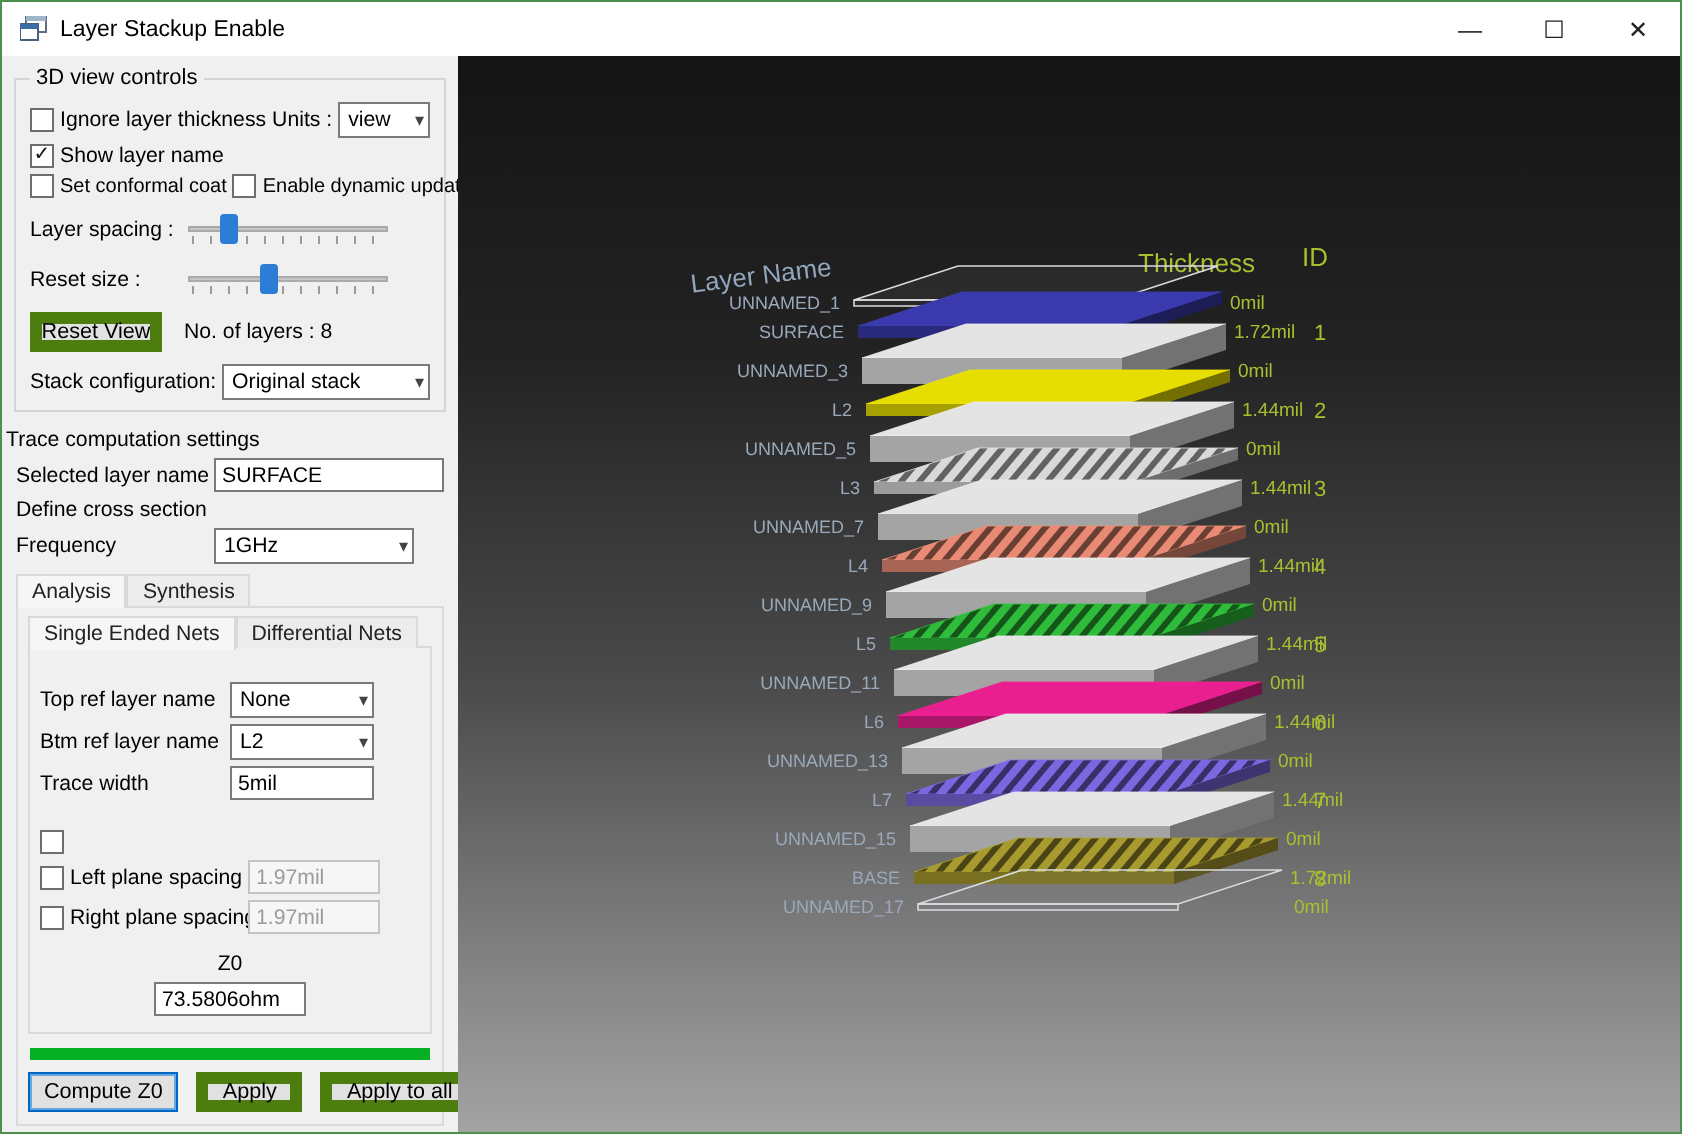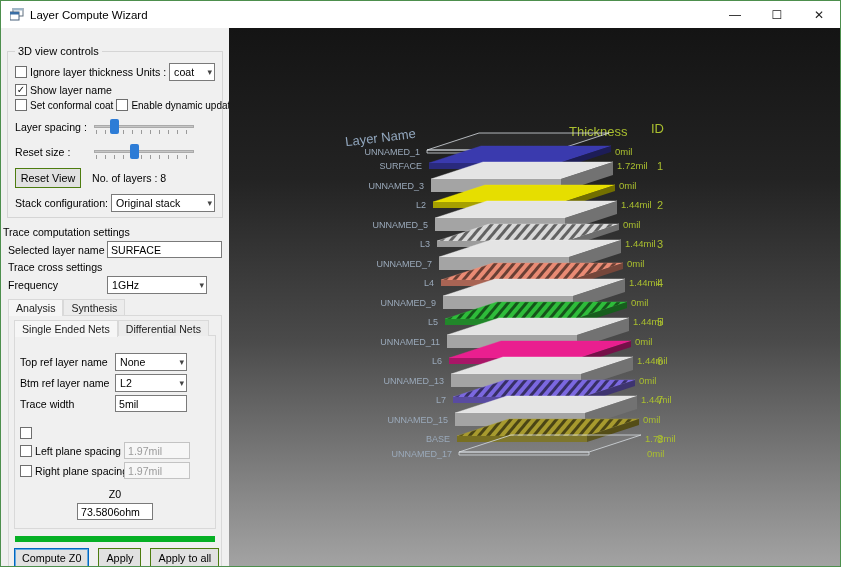--- a/index.html
+++ b/index.html
@@ -5,35 +5,35 @@
 *{box-sizing:border-box;margin:0;padding:0}
 html,body{width:841px;height:567px;overflow:hidden;background:#fff}
 body{font-family:"Liberation Sans",sans-serif;font-size:11px;color:#000}
 .window{width:841px;height:567px;border:1px solid #4d8f4d;display:flex;flex-direction:column;background:#f0f0f0}
 .titlebar{height:27px;background:#fff;display:flex;align-items:center;flex:none}
 .title-icon{margin:0 6px 0 9px;display:inline-flex}
 .title-text{font-size:11.5px}
 .winbtns{margin-left:auto;display:flex;height:100%}
 .winbtn{width:42px;display:flex;align-items:center;justify-content:center;font-size:12px;color:#222;cursor:default}
 .main{flex:1;display:flex;min-height:0}
-.left{width:228px;flex:none;background:#f0f0f0;overflow:hidden;position:relative;padding-top:14px}
+.left{width:228px;flex:none;background:#f0f0f0;overflow:hidden;position:relative;padding-top:2px}
 .view3d{flex:1;position:relative;background:linear-gradient(180deg,#141414 0%,#232323 28%,#4a4a4a 58%,#8a8a8a 88%,#a3a3a3 100%)}
 .view3d svg{width:100%;height:100%;display:block}
 svg text{font-family:"Liberation Sans",sans-serif}
 .group{border:1px solid #d5d5d5;margin:9px 6px 0;position:relative;padding:8px 5px 5px}
 .glabel{position:absolute;top:-7px;left:7px;background:#f0f0f0;padding:0 3px;font-size:11px}
 .row{display:flex;align-items:center;gap:3px;margin-top:3px;padding:0 2px}
 .lbl{font-size:10.6px;white-space:nowrap}
 .cb{width:12px;height:12px;border:1px solid #6e6e6e;background:#fff;flex:none;display:inline-flex;align-items:center;justify-content:center;font-size:10px;line-height:1;color:#111}
 .cb.checked::after{content:"✓"}
 .dd{border:1px solid #7a7a7a;background:#fff;height:18px;display:flex;align-items:center;padding:0 2px 0 4px;font-size:10.6px}
 .dd .arr{margin-left:auto;color:#444;font-size:9px;padding-left:3px}
 .tb{border:1px solid #7a7a7a;background:#fff;height:17px;font-size:10.6px;padding:0 3px;font-family:"Liberation Sans",sans-serif;width:100%}
 .tb.dis{background:#f6f6f6;color:#9b9b9b;border-color:#c3c3c3}
-.btn{border:1px solid #4d7c0f;background:#e1e1e1;font-size:10.8px;height:20px;display:inline-flex;align-items:center;justify-content:center;padding:0 7px;white-space:nowrap;cursor:default}
+.btn{border:6px solid #4d7c0f;background:#e1e1e1;font-size:10.8px;height:20px;display:inline-flex;align-items:center;justify-content:center;padding:0 7px;white-space:nowrap;cursor:default}
 .btn.primary{border:1px solid #0067c0;box-shadow:inset 0 0 0 1px #66a9e0}
 .slider{position:relative;height:18px;flex:1;max-width:100px}
 .slider .track{position:absolute;left:0;right:0;top:7px;height:3px;background:#c6c6c6;border:1px solid #aaa}
 .slider .ticks{position:absolute;left:2px;right:2px;top:12px;height:4px;background:repeating-linear-gradient(90deg,#9a9a9a 0 1px,transparent 1px 9px)}
 .slider .thumb{position:absolute;top:1px;width:9px;height:15px;background:#2d7cd6;border-radius:2px}
 .tabs{display:flex;align-items:center;margin:5px 7px 0;position:relative;z-index:2}
 .tab{border:1px solid #d9d9d9;border-bottom:none;background:#ececec;padding:2px 7px 1px;font-size:10.6px;color:#222}
 .tab.active{background:#f6f6f6;padding-bottom:2px;margin-bottom:-1px}
 .tabpanel{border:1px solid #d9d9d9;margin:0 7px;background:#f0f0f0;padding:4px 4px 6px}
 .subpanel{border:1px solid #d9d9d9;margin:0 1px;background:#f0f0f0;padding:6px 3px 8px;margin-top:-1px}
@@ -50,41 +50,41 @@
 
   <div class="titlebar">
     <span class="title-icon">
       <svg width="14" height="13" viewBox="0 0 14 13">
           <rect x="3" y="0" width="10" height="8" fill="#fff" stroke="#5f6f7f"></rect>
           <rect x="3" y="0" width="10" height="2.5" fill="#9fb6c8"></rect>
           <rect x="0" y="4" width="9" height="8" fill="#fff" stroke="#49617a"></rect>
           <rect x="0" y="4" width="9" height="2.5" fill="#3a6ea5"></rect>
         </svg>
     </span>
-    <span class="title-text">Layer Compute Wizard</span>
+    <span class="title-text">Layer Stackup Enable</span>
     <div class="winbtns">
       <span class="winbtn">—</span>
       <span class="winbtn">☐</span>
       <span class="winbtn">✕</span>
     </div>
   </div>
 
   <div class="main">
 
     <div class="left">
 
       <div class="group">
         <span class="glabel">3D view controls</span>
 
         <div class="row">
           <span class="cb"></span>
           <span class="lbl">Ignore layer thickness</span>
           <span class="lbl" style="margin-left:auto">Units :</span>
           <div class="dd" style="width:50px">
-            <span>coat</span>
+            <span>view</span>
             <span class="arr">▾</span>
           </div>
         </div>
 
         <div class="row">
           <span class="cb checked"></span>
           <span class="lbl">Show layer name</span>
         </div>
 
         <div class="row">
@@ -129,21 +129,21 @@
       <div class="row" style="margin-top:8px">
         <span class="lbl">Trace computation settings</span>
       </div>
 
       <div class="row" style="padding:0 7px">
         <span class="lbl" style="width:96px">Selected layer name</span>
         <input class="tb" value="SURFACE" style="">
       </div>
 
       <div class="row" style="padding:0 7px">
-        <span class="lbl" style="width:96px">Trace cross settings</span>
+        <span class="lbl" style="width:96px">Define cross section</span>
       </div>
 
       <div class="row" style="padding:0 7px">
         <span class="lbl" style="width:96px">Frequency</span>
         <div class="dd" style="width:100px">
           <span>1GHz</span>
           <span class="arr">▾</span>
         </div>
       </div>
 

